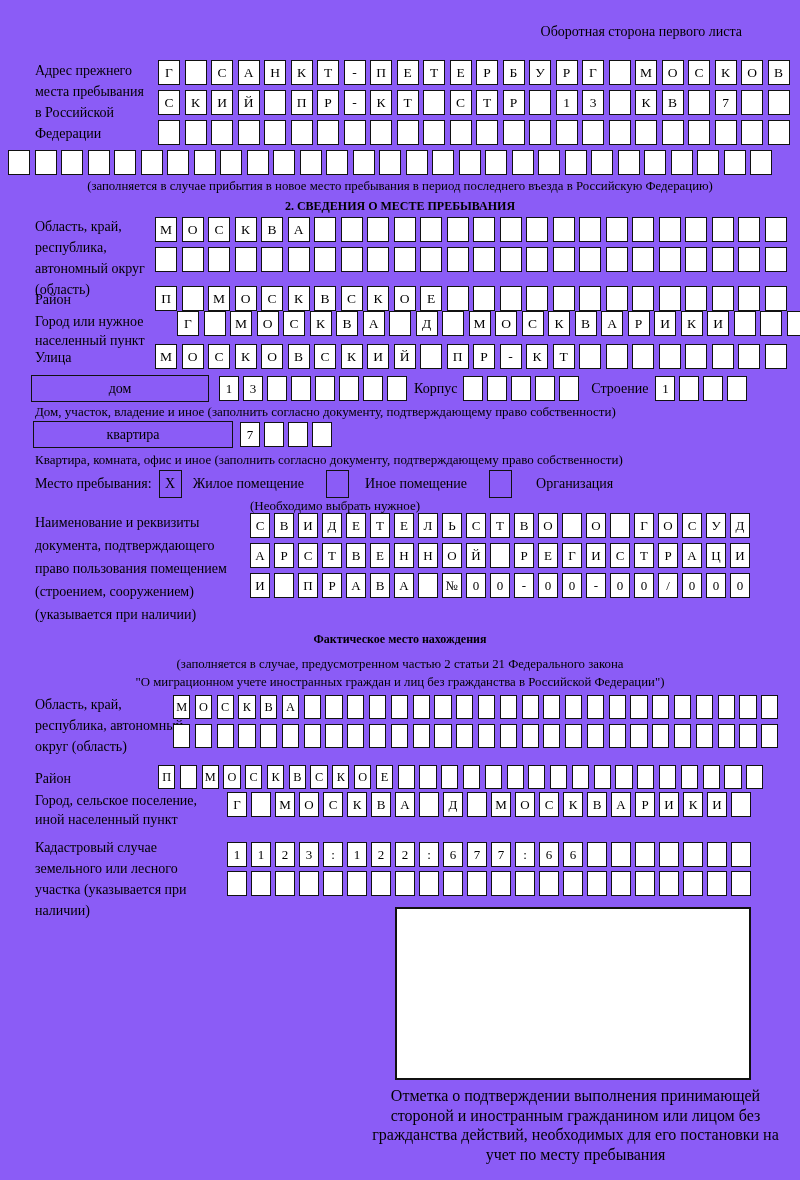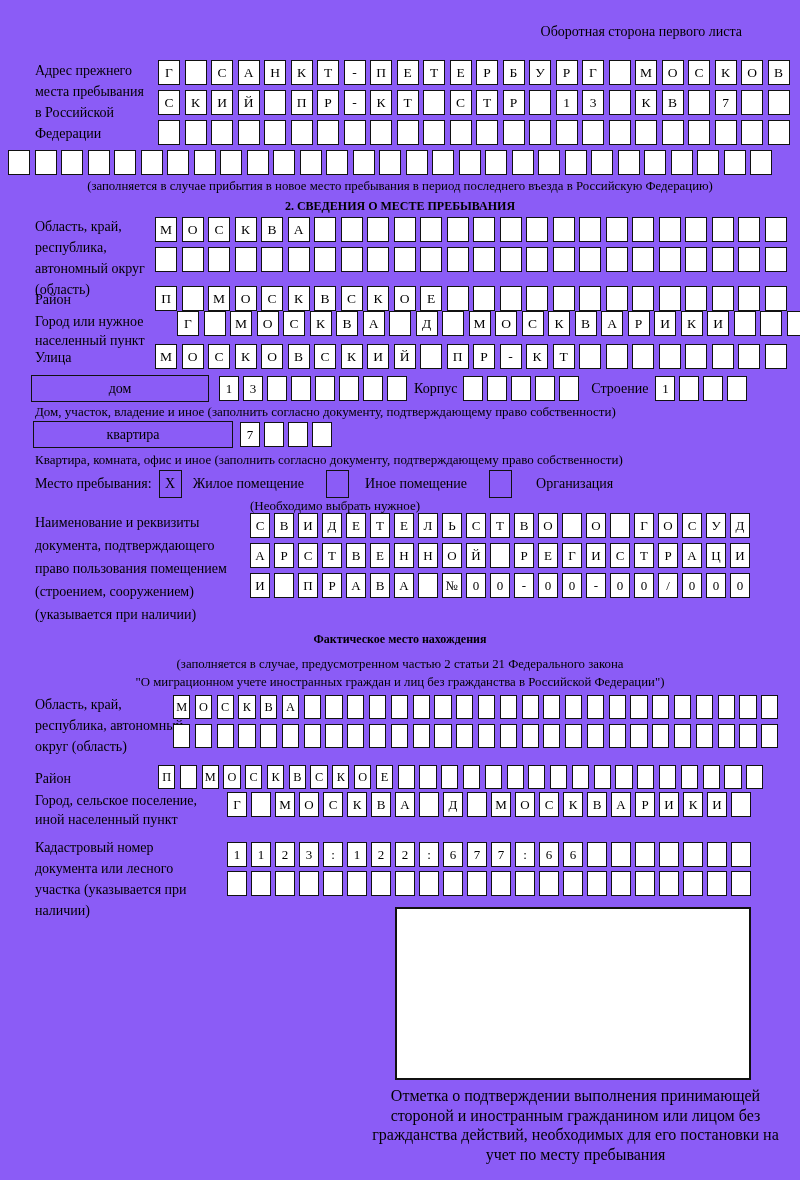--- a/index.html
+++ b/index.html
@@ -524,21 +524,21 @@
       <span class="cell">К</span>
       <span class="cell">В</span>
       <span class="cell">А</span>
       <span class="cell">Р</span>
       <span class="cell">И</span>
       <span class="cell">К</span>
       <span class="cell">И</span>
       <span class="cell"></span>
     </div>
 
-  <div class="abs lbl" style="left:35px;top:837px;width:175px;">Кадастровый номер документа или лесного участка (указывается при наличии)</div>
+  <div class="abs lbl" style="left:35px;top:837px;width:175px;">Кадастровый случае земельного или лесного участка (указывается при наличии)</div>
   <div class="abs cells md" style="left:227px;top:842px;">
       <span class="cell">1</span>
       <span class="cell">1</span>
       <span class="cell">2</span>
       <span class="cell">3</span>
       <span class="cell">:</span>
       <span class="cell">1</span>
       <span class="cell">2</span>
       <span class="cell">2</span>
       <span class="cell">:</span>

